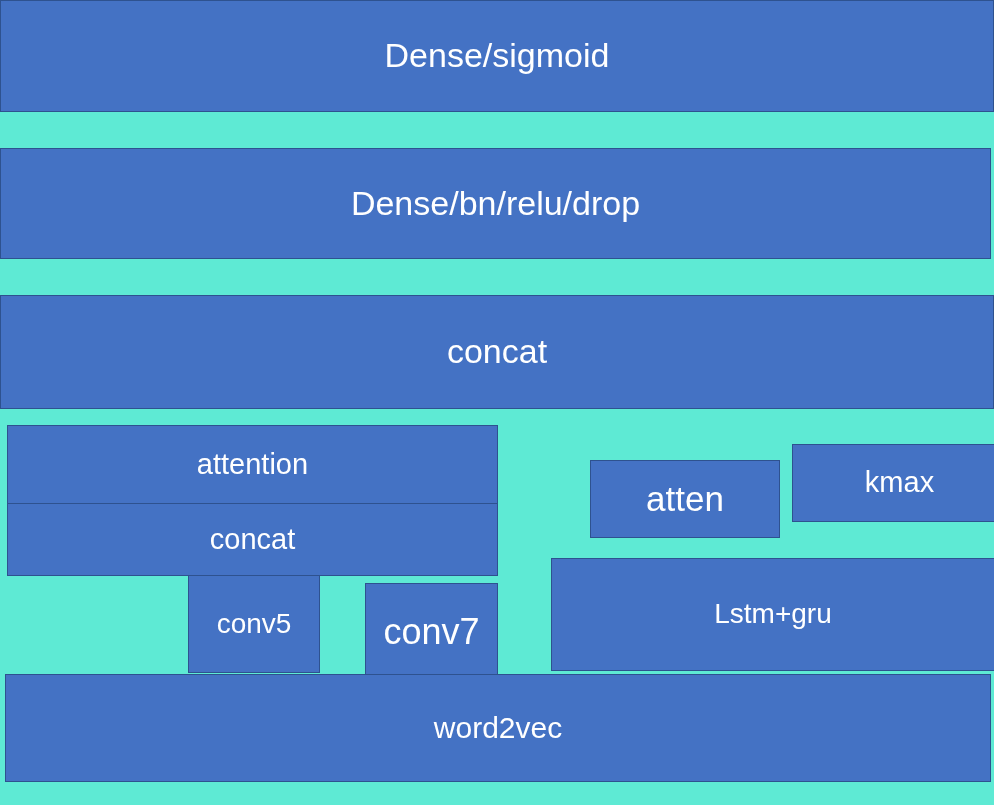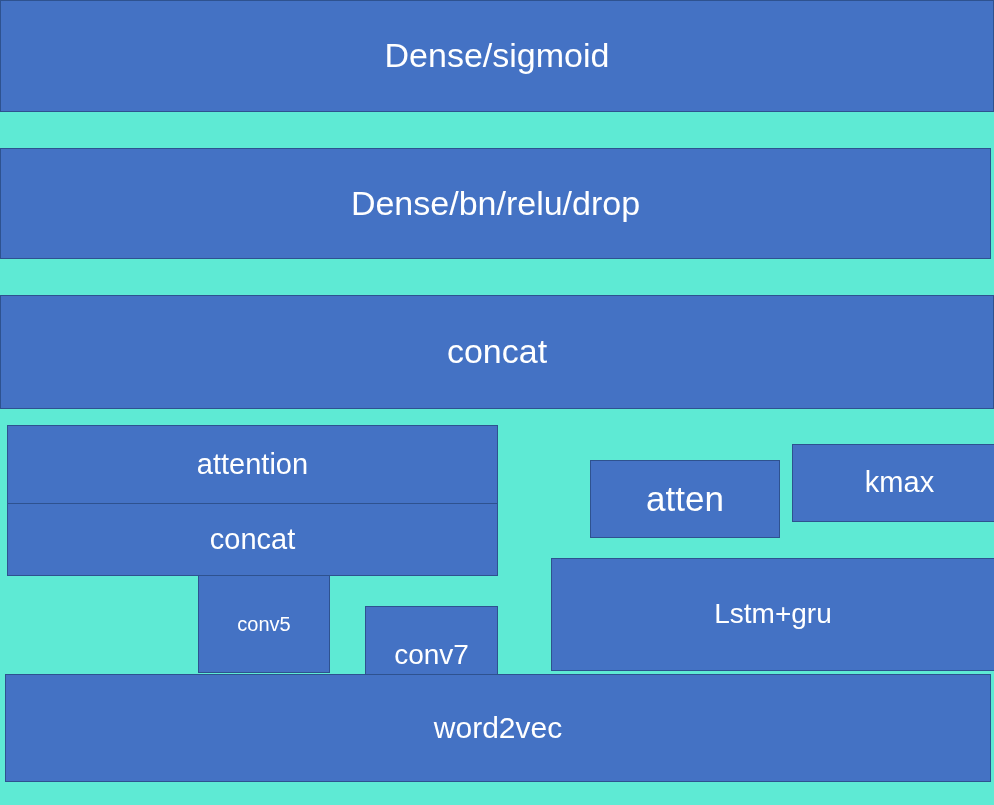--- a/index.html
+++ b/index.html
@@ -39,22 +39,22 @@
   .n-dense-bn        { left:0px;   top:148px; width:991px; height:111px; font-size:34px; }
   .n-concat-top      { left:0px;   top:295px; width:994px; height:114px; font-size:34px; }
 
   .n-attention       { left:7px;   top:425px; width:491px; height:79px;  font-size:29px; }
   .n-concat-mid      { left:7px;   top:503px; width:491px; height:73px;  font-size:29px; }
 
   .n-atten           { left:550px; top:460px; width:190px; height:78px;  font-size:35px;margin-left:40px; }
   .n-kmax            { left:792px; top:444px; width:203px; height:78px;  font-size:29px;padding-left:12px; }
 
   .n-conv3           { left:15px;  top:579px; width:115px; height:97px;  font-size:28px; }
-  .n-conv5           { left:198px; top:575px; width:132px; height:98px;  font-size:20px; }
-  .n-conv7           { left:365px; top:606px; width:133px; height:98px;  font-size:28px; }
+  .n-conv5           { left:188px; top:575px; width:132px; height:98px;  font-size:28px; }
+  .n-conv7           { left:365px; top:583px; width:133px; height:98px;  font-size:36px; }
 
   .n-lstm-gru        { left:551px; top:558px; width:444px; height:113px; font-size:28px; }
 
   .n-word2vec        { left:5px;   top:674px; width:986px; height:108px; font-size:30px; }
 </style>
 </head>
 <body>
 
 <div id="diagram">
 

